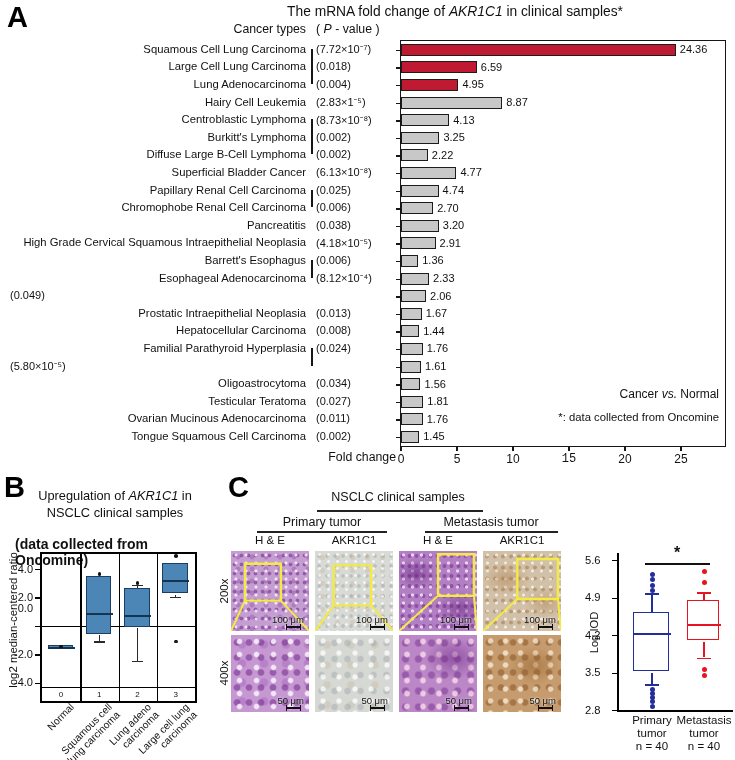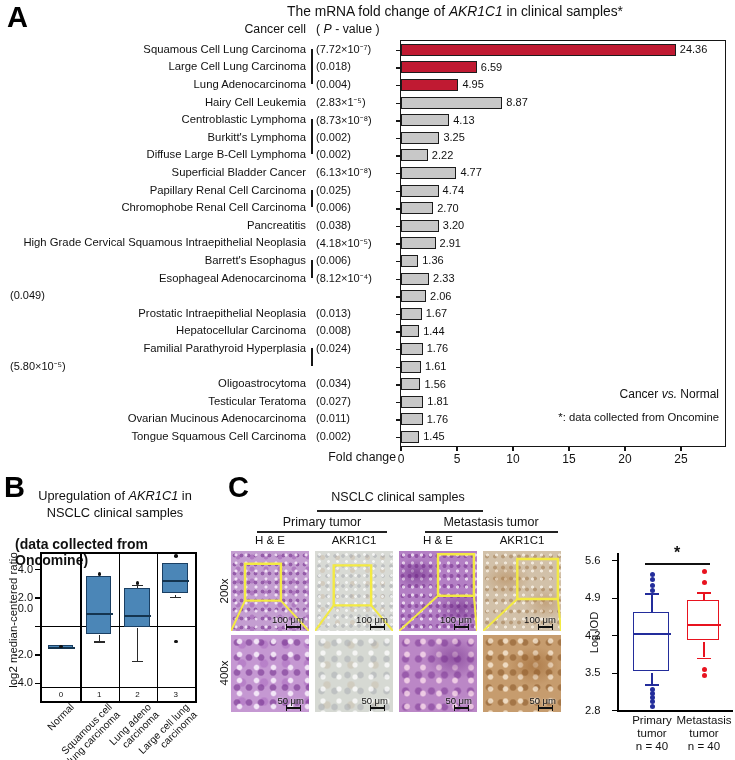--- a/index.html
+++ b/index.html
@@ -80,21 +80,21 @@
   i{font-style:italic}
 </style>
 </head>
 <body>
 
 <div id="fig">
 
   <section id="panelA" class="abs" style="left:0;top:0;width:735px;height:470px">
     <div class="panel-letter" style="left:7px;top:2px">A</div>
     <div id="a-title"><span>The mRNA fold change of </span><i>AKR1C1</i><span> in clinical samples*</span></div>
-    <div id="a-colhead-left">Cancer cell</div>
+    <div id="a-colhead-left">Cancer types</div>
     <div id="a-colhead-right"><span>( </span><i>P</i><span> - value )</span></div>
     <div id="a-rows">
         <div class="a-row">
           <div class="a-name">Squamous Cell Lung Carcinoma</div>
           <div class="a-p">(7.72×10⁻⁷)</div>
         </div>
         <div class="a-row">
           <div class="a-name">Large Cell Lung Carcinoma</div>
           <div class="a-p">(0.018)</div>
         </div>
@@ -253,21 +253,21 @@
         <div class="a-bar" style="left: 0px; top: 390px; width: 16.24px; background: rgb(200, 200, 200);"></div>
         <div class="a-val" style="left: 22.24px; top: 389.4px;">1.45</div>
         <div class="a-ytick" style="left: -5px; top: 396px; width: 5px; height: 1.4px;"></div>
         <div class="a-xtick" style="left: -0.7px; top: 404.8px; width: 1.4px; height: 5px;"></div>
         <div class="a-xlab" style="left: -15px; top: 411px;">0</div>
         <div class="a-xtick" style="left: 55.3px; top: 404.8px; width: 1.4px; height: 5px;"></div>
         <div class="a-xlab" style="left: 41px; top: 411px;">5</div>
         <div class="a-xtick" style="left: 111.3px; top: 404.8px; width: 1.4px; height: 5px;"></div>
         <div class="a-xlab" style="left: 97px; top: 411px;">10</div>
         <div class="a-xtick" style="left: 167.3px; top: 404.8px; width: 1.4px; height: 5px;"></div>
-        <div class="a-xlab" style="left: 153px; top: 411px;">15</div>
+        <div class="a-xlab" style="left: 153px; top: 411px; font-family: Liberation Mono, monospace;">15</div>
         <div class="a-xtick" style="left: 223.3px; top: 404.8px; width: 1.4px; height: 5px;"></div>
         <div class="a-xlab" style="left: 209px; top: 411px;">20</div>
         <div class="a-xtick" style="left: 279.3px; top: 404.8px; width: 1.4px; height: 5px;"></div>
         <div class="a-xlab" style="left: 265px; top: 411px;">25</div>
       </div>
     <div id="a-xaxis-label">Fold change</div>
   <div class="a-bracket" style="left: 311px; top: 48.8px; height: 35.2px;"></div>
       <div class="a-bracket" style="left: 311px; top: 119.2px; height: 35.2px;"></div>
       <div class="a-bracket" style="left: 311px; top: 189.6px; height: 17.6px;"></div>
       <div class="a-bracket" style="left: 311px; top: 260px; height: 17.6px;"></div>

